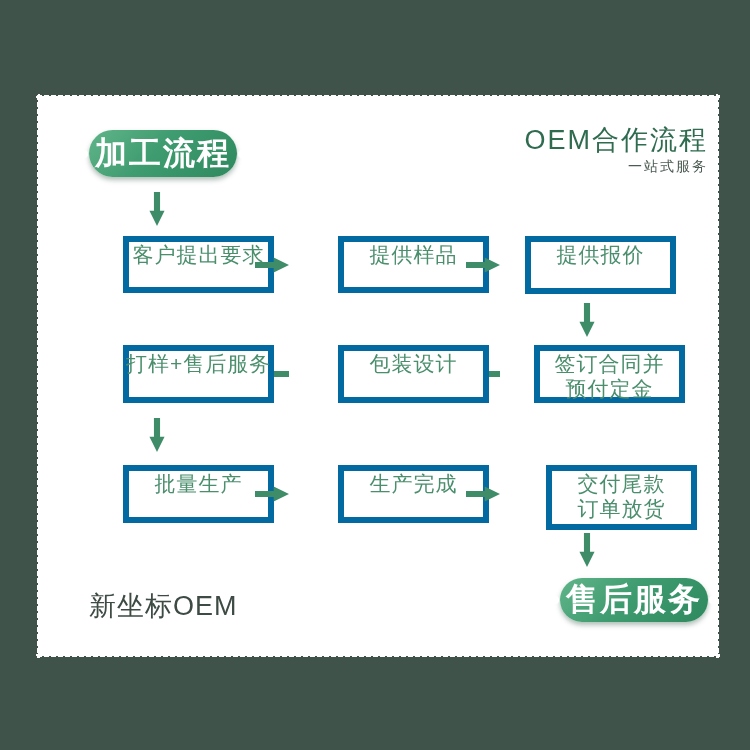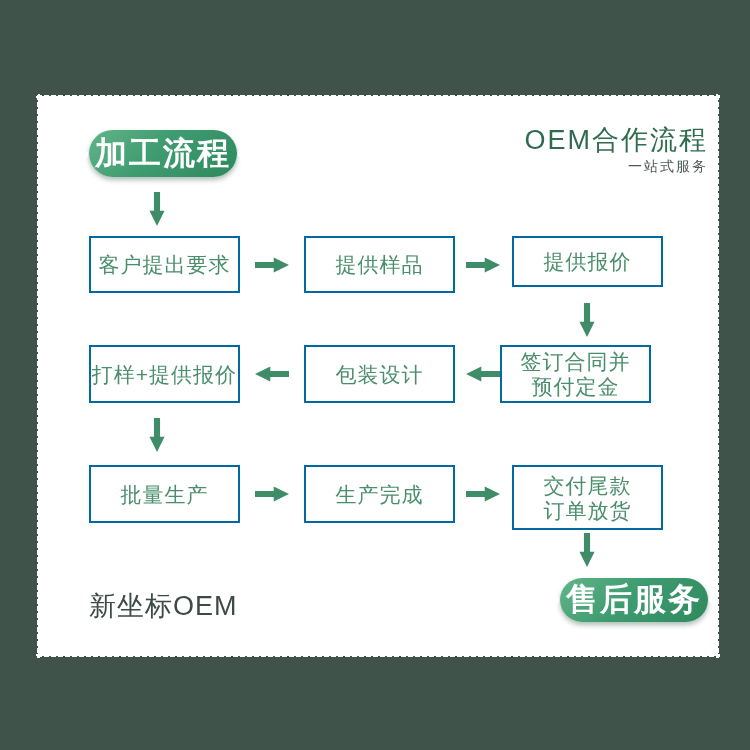--- a/index.html
+++ b/index.html
@@ -68,31 +68,31 @@
   .dot {
     width: 8px; height: 8px;
     border-radius: 50%;
     background: #ffffff;
     flex: 0 0 auto;
   }
   .box {
     position: absolute;
     width: 151px;
     box-sizing: border-box;
-    border: 2px solid #0369a1;
+    border: 6px solid #0369a1;
     background: #ffffff;
     color: #4a8e6c;
     font-size: 21px;
     letter-spacing: 1px;
     display: flex;
     flex-direction: column;
     align-items: center;
-    justify-content: center;
     text-align: center;
     line-height: 25px;
+    margin-left: 34px;
   }
   .box-line { white-space: nowrap; }
   .arrow { position: absolute; background: #3f8c68; }
   .arrow-right {
     width: 34px; height: 18px;
     clip-path: polygon(0 33%, 55% 33%, 55% 8%, 100% 50%, 55% 92%, 55% 67%, 0 67%);
   }
   .arrow-left {
     width: 34px; height: 18px;
     clip-path: polygon(100% 33%, 45% 33%, 45% 8%, 0 50%, 45% 92%, 45% 67%, 100% 67%);
@@ -129,37 +129,37 @@
     <div class="arrow arrow-down" style="left:112px; top:98px;"></div>
 
     <div class="box" style="left:53px;  top:142px; height:57px;">
       <div class="box-line">客户提出要求</div>
     </div>
     <div class="arrow arrow-right" style="left:219px; top:162px;"></div>
     <div class="box" style="left:268px; top:142px; height:57px;">
       <div class="box-line">提供样品</div>
     </div>
     <div class="arrow arrow-right" style="left:430px; top:162px;"></div>
-    <div class="box" style="left:476px; top:142px; height:51px;">
+    <div class="box" style="left:455px; top:142px; height:58px;">
       <div class="box-line">提供报价</div>
     </div>
 
     <div class="arrow arrow-down" style="left:542px; top:209px;"></div>
 
     <div class="box" style="left:464px; top:251px; height:58px;">
       <div class="box-line">签订合同并</div>
       <div class="box-line">预付定金</div>
     </div>
     <div class="arrow arrow-left" style="left:430px; top:271px;"></div>
     <div class="box" style="left:268px; top:251px; height:58px;">
       <div class="box-line">包装设计</div>
     </div>
     <div class="arrow arrow-left" style="left:219px; top:271px;"></div>
     <div class="box" style="left:53px;  top:251px; height:58px;">
-      <div class="box-line">打样+提供报价</div>
+      <div class="box-line">打样+售后服务</div>
     </div>
 
     <div class="arrow arrow-down" style="left:112px; top:324px;"></div>
 
     <div class="box" style="left:53px;  top:371px; height:58px;">
       <div class="box-line">批量生产</div>
     </div>
     <div class="arrow arrow-right" style="left:219px; top:391px;"></div>
     <div class="box" style="left:268px; top:371px; height:58px;">
       <div class="box-line">生产完成</div>

